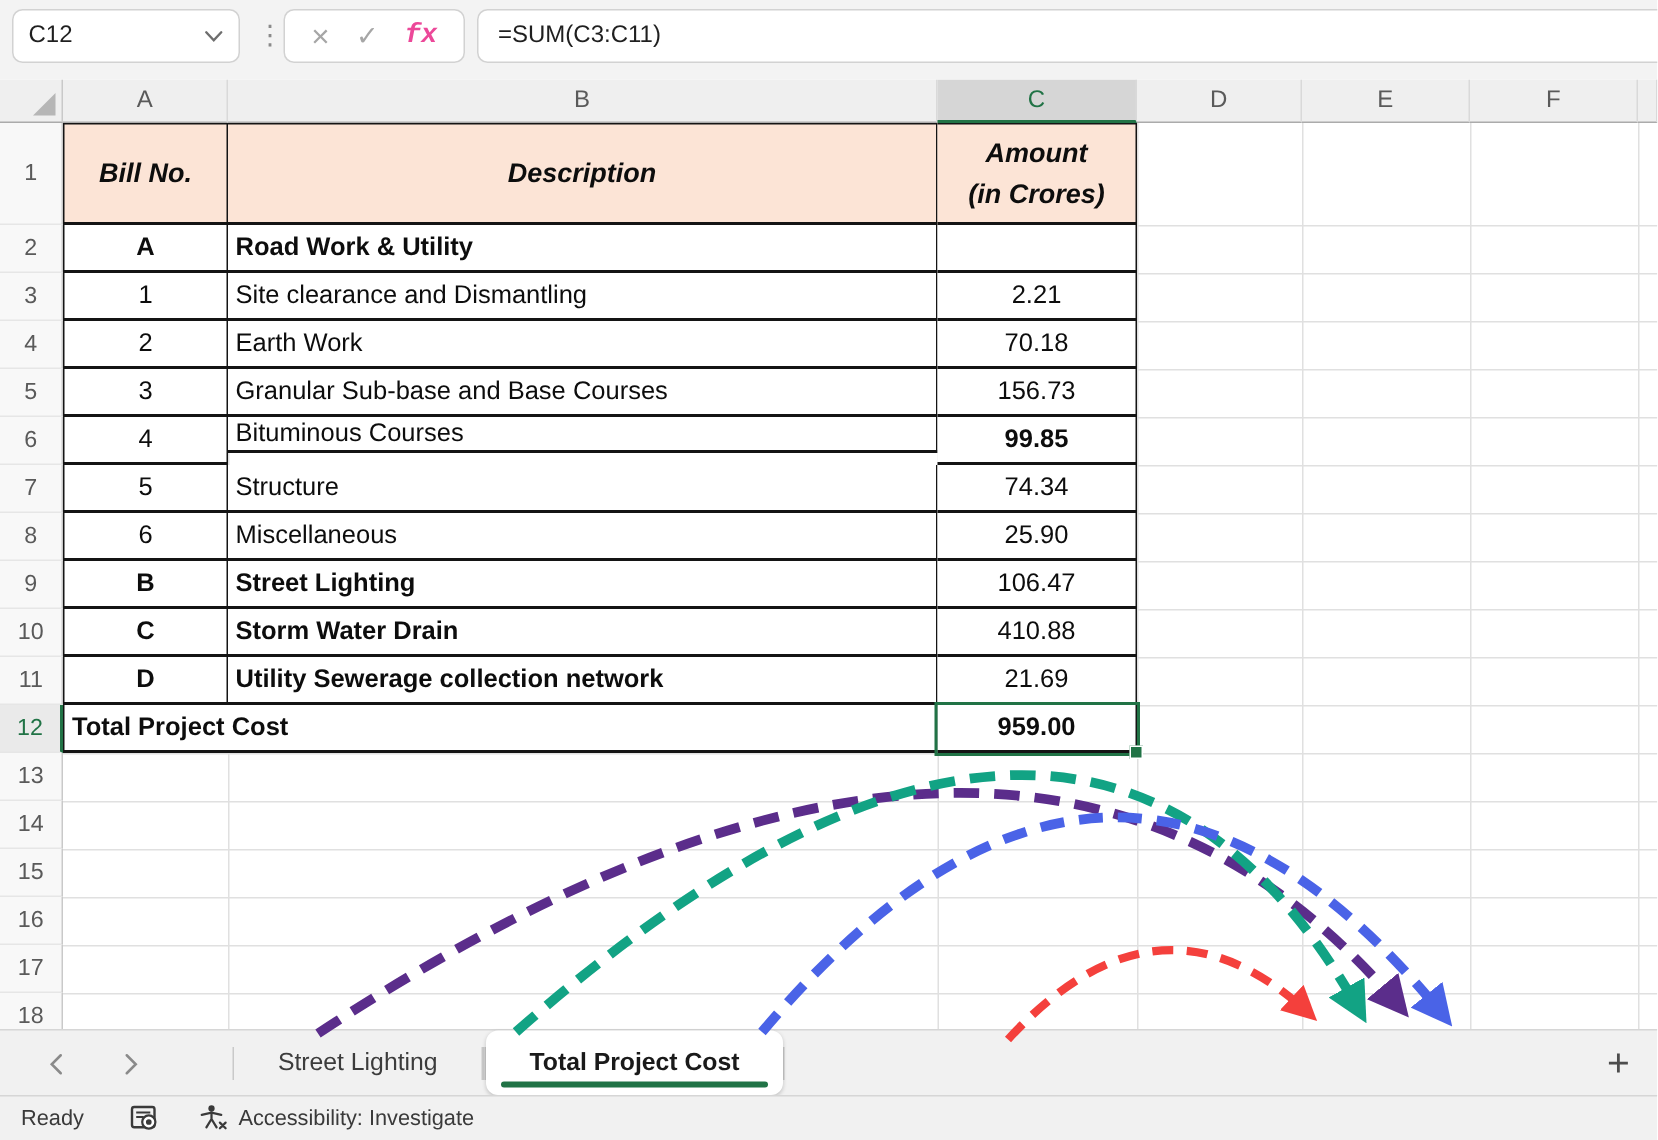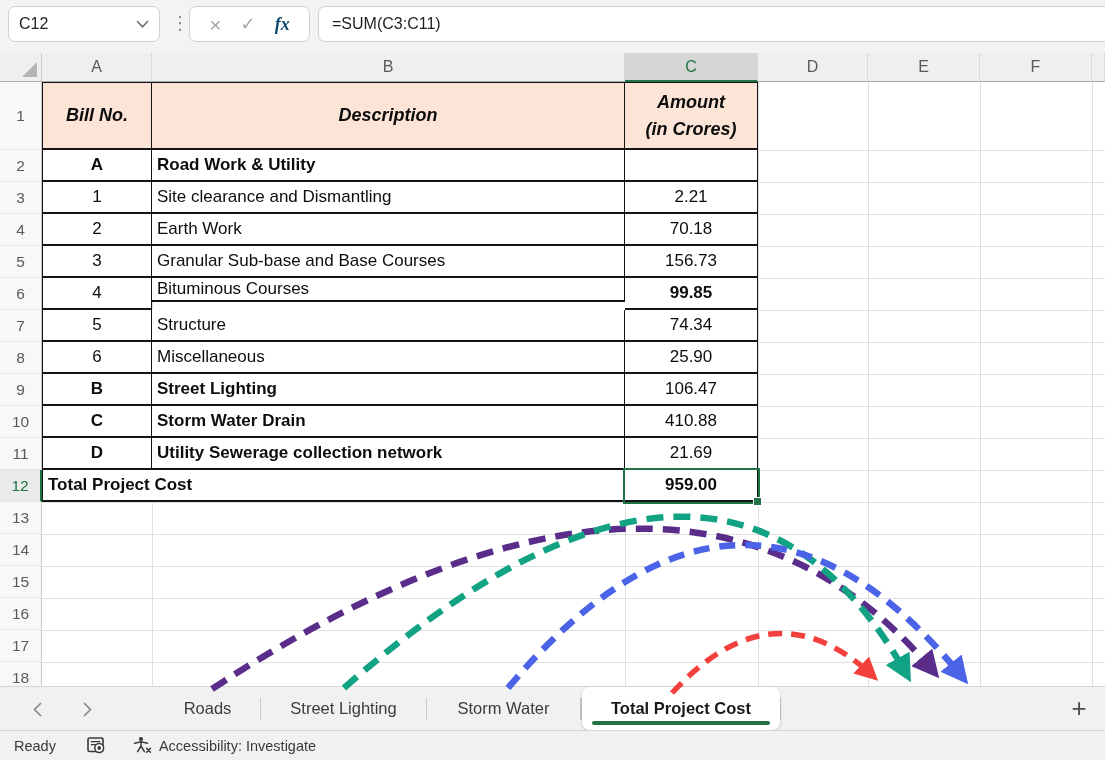--- a/index.html
+++ b/index.html
@@ -10,21 +10,21 @@
   .namebox{position:absolute;left:8px;top:6px;width:152px;height:36px;background:#fff;
            border:1px solid #D2D2D2;border-radius:7px;box-sizing:border-box;
            display:flex;align-items:center;padding:0 10px;font-size:16px;color:#1f1f1f;}
   .namebox .chev{margin-left:auto;}
   .dots{position:absolute;left:171px;top:14px;color:#8A8A8A;font-size:18px;line-height:1;}
   .fbtns{position:absolute;left:189px;top:6px;width:121px;height:36px;background:#fff;
          border:1px solid #D2D2D2;border-radius:7px;box-sizing:border-box;
          display:flex;align-items:center;justify-content:space-evenly;}
   .fx-x{color:#A6A6A6;font-size:21px;line-height:1;}
   .fx-check{color:#A6A6A6;font-size:18px;line-height:1;}
-  .fx-fx{font-family:Liberation Serif, serif;font-style:italic;font-weight:600;font-size:18px;color:#0c4a6e;}
+  .fx-fx{font-family:Liberation Mono, monospace;font-style:italic;font-weight:600;font-size:18px;color:#ec4899;}
   .formulabox{position:absolute;left:318px;top:6px;width:795px;height:36px;background:#fff;
               border:1px solid #D2D2D2;border-radius:7px;box-sizing:border-box;
               display:flex;align-items:center;padding:0 13px;font-size:16px;color:#1f1f1f;}
   
   .corner{position:absolute;left:0;top:53px;width:42px;height:29px;background:#EFEFEF;
           border-bottom:1px solid #ABABAB;border-right:1px solid #C9C9C9;box-sizing:border-box;z-index:2;}
   .corner .tri{position:absolute;right:4px;bottom:4px;width:0;height:0;
           border-style:solid;border-width:0 0 15px 15px;border-color:transparent transparent #B6B6B6 transparent;}
   .col-h{position:absolute;top:53px;height:29px;background:#EFEFEF;color:#5A5A5A;font-size:16px;
          display:flex;align-items:center;justify-content:center;box-sizing:border-box;
@@ -227,31 +227,25 @@
       <svg width="11" height="15" viewBox="0 0 11 15">
           <path d="M8.5 1.5 L2.5 7.5 L8.5 13.5" fill="none" stroke="#8A8A8A" stroke-width="1.7" stroke-linecap="round"></path>
         </svg>
     </div>
     <div class="tab-nav" style="left:78px">
       <svg width="11" height="15" viewBox="0 0 11 15">
           <path d="M2.5 1.5 L8.5 7.5 L2.5 13.5" fill="none" stroke="#8A8A8A" stroke-width="1.7" stroke-linecap="round"></path>
         </svg>
     </div>
     <div class="tabs" id="tabs">
-        <div class="tab" style="width: 105px;">
-          <span>Roads</span>
-        </div>
         <div class="tabsep"></div>
         <div class="tab" style="width: 165px;">
           <span>Street Lighting</span>
         </div>
         <div class="tabsep"></div>
-        <div class="tab" style="width: 153px;">
-          <span>Storm Water</span>
-        </div>
         <div class="tabsep"></div>
         <div class="tabsep"></div>
         <div class="tab active" style="width: 198px;">
           <span>Total Project Cost</span>
           <div class="ul"></div>
         </div>
         <div class="tabsep"></div>
       </div>
     <div class="addbtn">+</div>
   </div>

